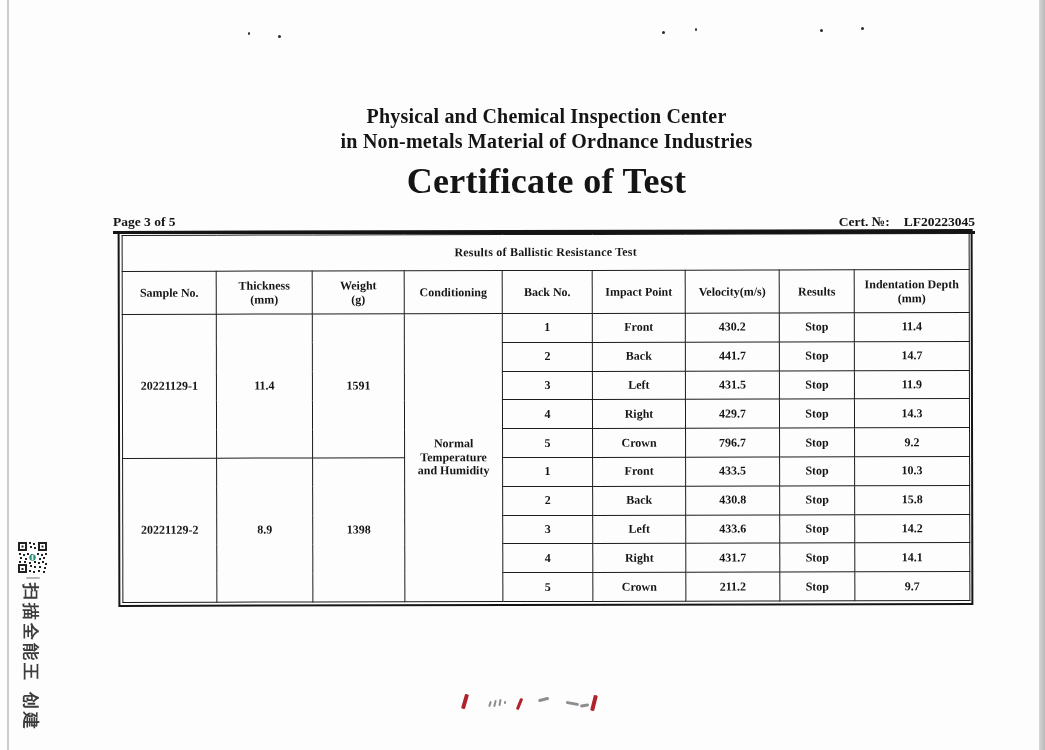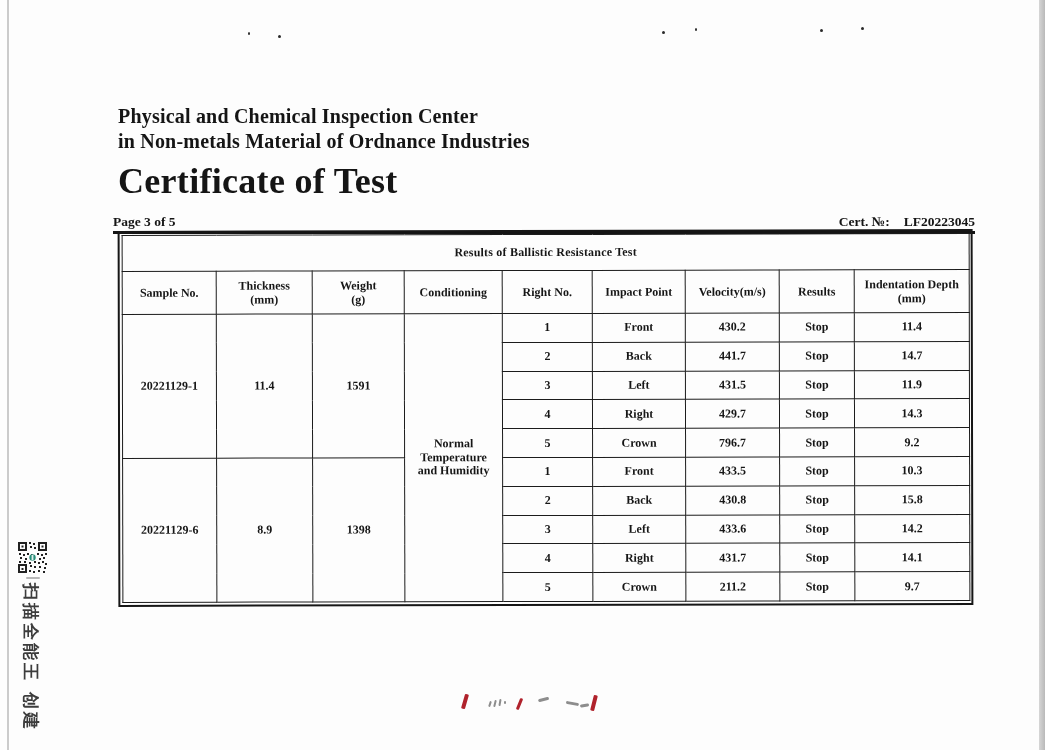--- a/index.html
+++ b/index.html
@@ -8,21 +8,21 @@
     background:#fdfdfd;overflow:hidden;
     font-family:"Liberation Serif","DejaVu Serif",serif;color:#151515;
   }
   
   .edge-left{position:absolute;left:7px;top:0;width:2px;height:750px;background:#b9b9b9;opacity:.75;}
   .edge-right{position:absolute;left:1039px;top:0;width:6px;height:750px;
     background:linear-gradient(to right,#d6d6d6,#b9b9b9);}
   .speck{position:absolute;background:#2a2a2a;border-radius:50%;}
 
   
-  .org-block{position:absolute;left:118px;top:104px;width:857px;}
+  .org-block{position:absolute;left:118px;top:104px;width:857px;text-align:center;}
   .org-line{font-size:20px;font-weight:bold;line-height:25px;letter-spacing:.2px;}
   .doc-title{font-size:36px;font-weight:bold;margin-top:6px;letter-spacing:.3px;}
 
   .meta-bar{
     position:absolute;left:113px;top:197px;width:862px;height:23px;
     border-bottom:3px solid #141414;
     display:flex;justify-content:space-between;align-items:flex-end;
     font-size:13.5px;font-weight:bold;padding-bottom:1px;box-sizing:border-box;margin-top:14px;
   }
   .meta-right .num{margin-left:14px;}
@@ -100,21 +100,21 @@
       </colgroup>
       <tbody>
           <tr class="t-title">
         <td colspan="9">Results of Ballistic Resistance Test</td>
       </tr>
       <tr class="t-head">
         <th><span>Sample No.</span></th>
         <th><span>Thickness</span><div class="sub">(mm)</div></th>
         <th><span>Weight</span><div class="sub">(g)</div></th>
         <th><span>Conditioning</span></th>
-        <th><span>Right No.</span></th>
+        <th><span>Back No.</span></th>
         <th><span>Impact Point</span></th>
         <th><span>Velocity(m/s)</span></th>
         <th><span>Results</span></th>
         <th><span>Indentation Depth</span><div class="sub">(mm)</div></th>
       </tr>
       </tbody>
         <tbody class="rows">
 
         <tr>
           <td rowspan="5">20221129-1</td>
@@ -150,21 +150,21 @@
         </tr>
         <tr>
           <td>5</td>
           <td>Crown</td>
           <td>796.7</td>
           <td>Stop</td>
           <td>9.2</td>
         </tr>
 
         <tr>
-          <td rowspan="5">20221129-6</td>
+          <td rowspan="5">20221129-2</td>
           <td rowspan="5">8.9</td>
           <td rowspan="5">1398</td>
           <td>1</td>
           <td>Front</td>
           <td>433.5</td>
           <td>Stop</td>
           <td>10.3</td>
         </tr>
         <tr>
           <td>2</td>

